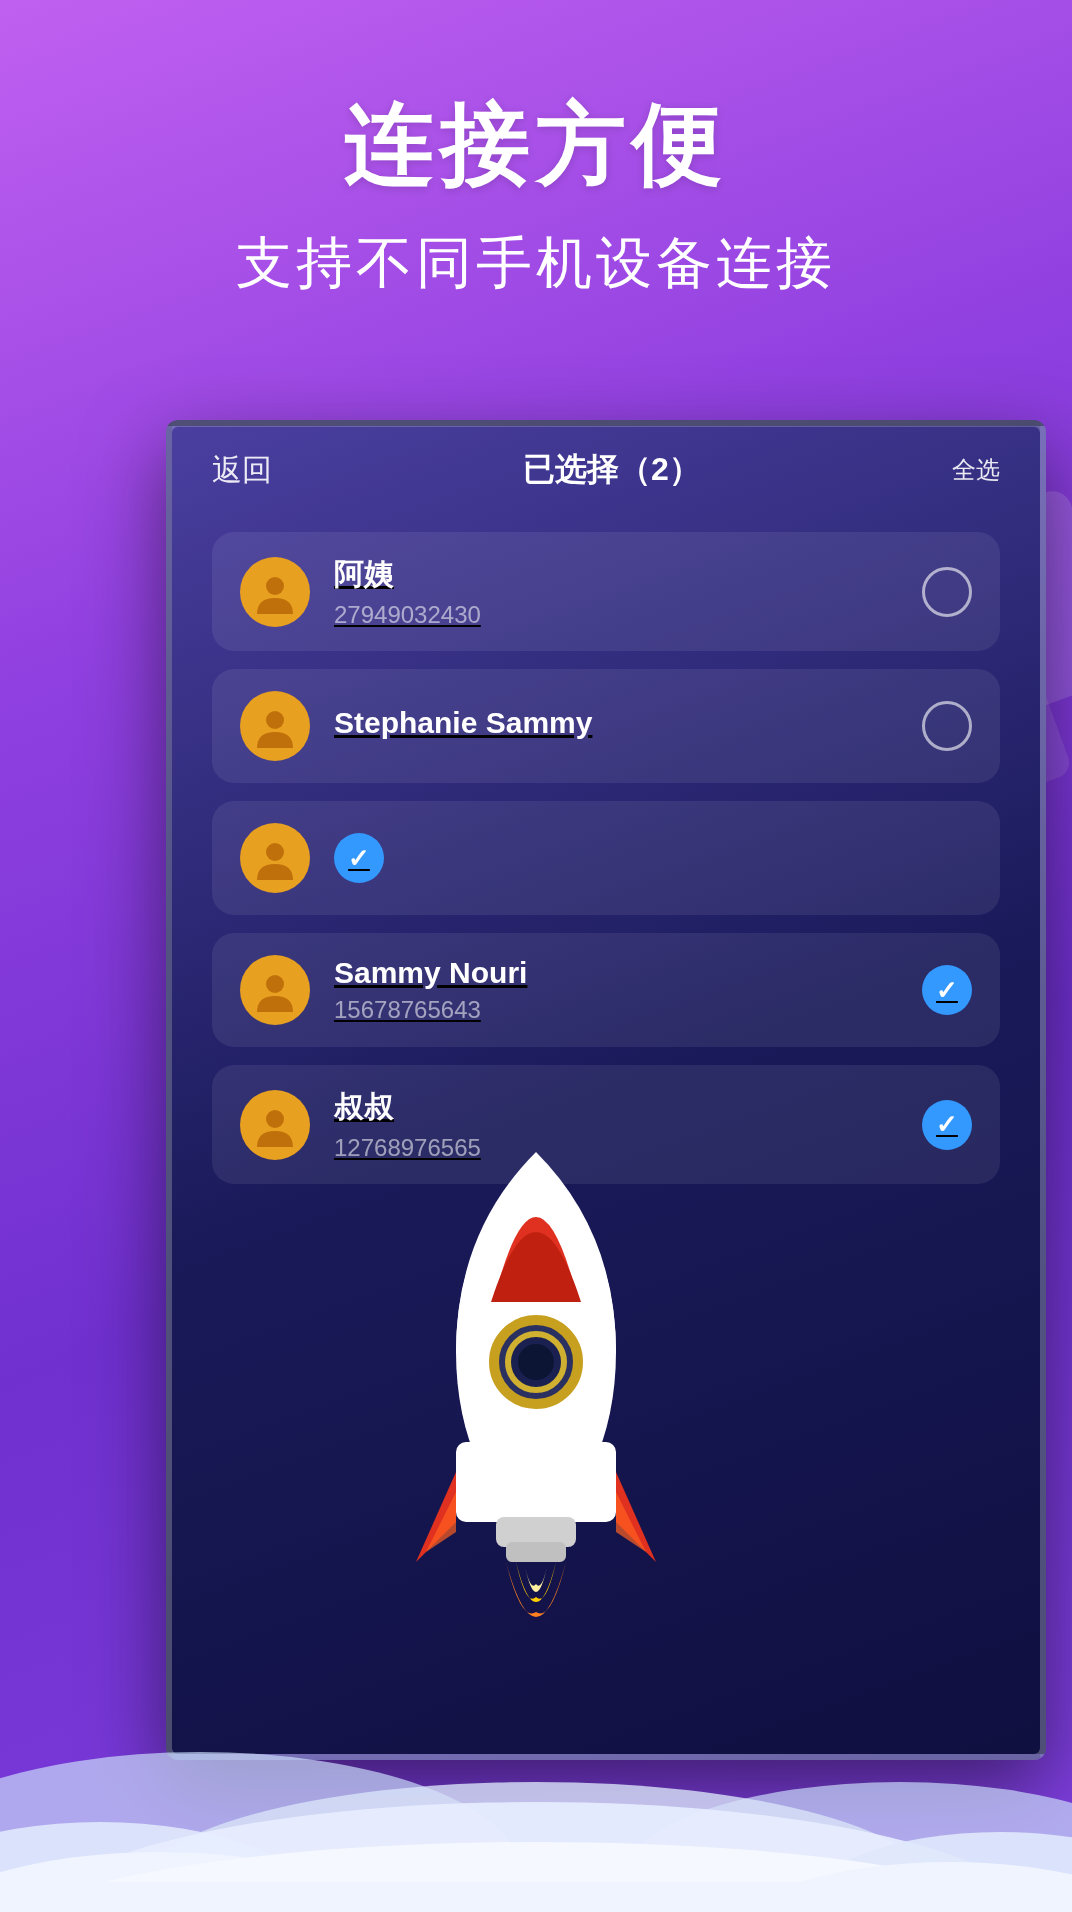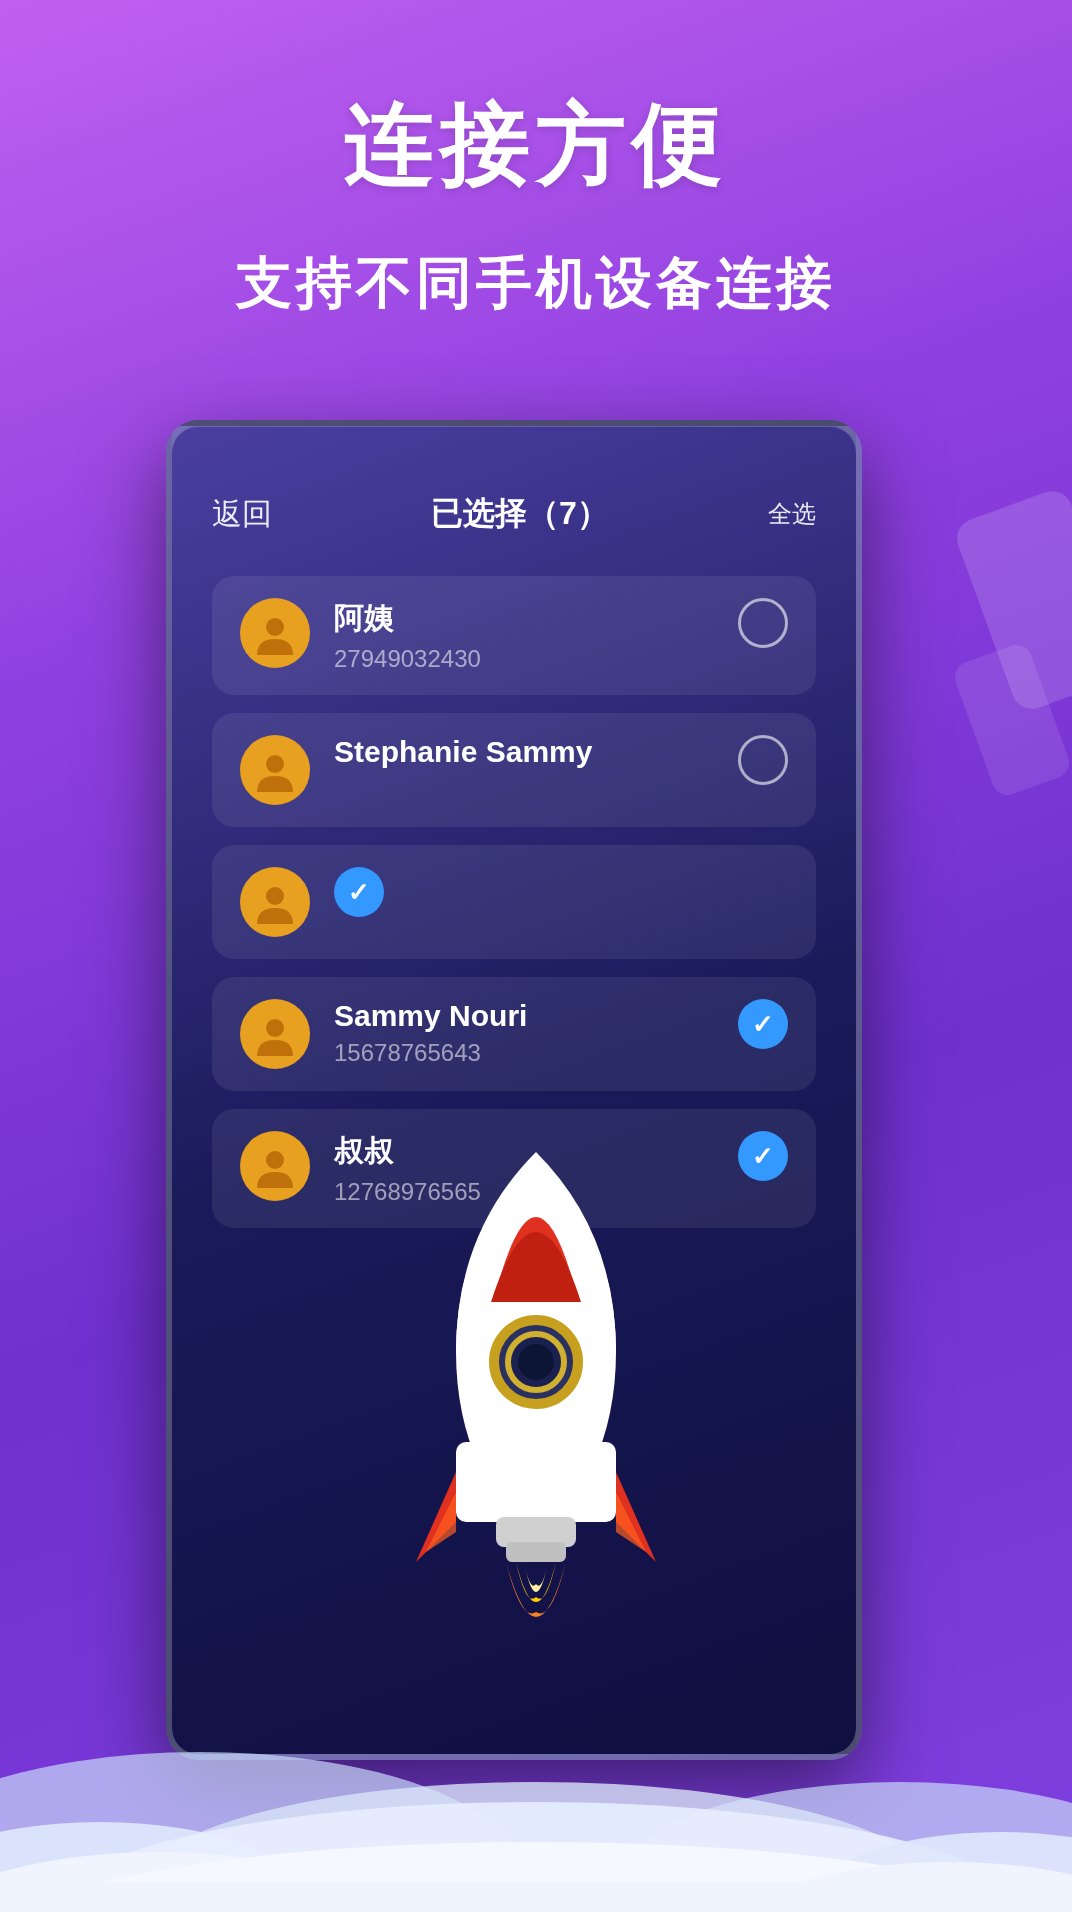--- a/index.html
+++ b/index.html
@@ -19,44 +19,44 @@
       font-size: 90px;
       font-weight: 900;
       letter-spacing: 6px;
       padding-top: 84px;
       text-shadow: 0 2px 8px rgba(0,0,0,0.15);
     }
     .headline-sub {
       text-align: center;
       color: #fff;
       font-size: 56px;
-      font-weight: 700;
-      margin-top: 40px;
+      font-weight: 400;
+      margin-top: 20px;
       letter-spacing: 4px;
     }
 
     
     .phone-wrapper {
       position: absolute;
       top: 420px;
       left: 50%;
       transform: translateX(-50%);
       width: 740px;
       height: 1380px;
     }
     .phone-outer {
-      width: 696px;
+      width: 880px;
       height: 1340px;
       background: linear-gradient(160deg, #4a3fa0 0%, #1a1a5a 50%, #0f0f40 100%);
-      border-radius: 32px;
+      border-radius: 12px;
       border: 6px solid rgba(255,255,255,0.25);
       box-shadow: 0 30px 80px rgba(0,0,0,0.5), inset 0 1px 0 rgba(255,255,255,0.2);
       position: relative;
       overflow: hidden;
-      padding: 66px 40px 40px;
+      padding: 22px 40px 40px;
     }
 
     
     .phone-header {
       display: flex;
       justify-content: space-between;
       align-items: center;
       margin-bottom: 40px;
     }
     .phone-header-back {
@@ -79,21 +79,23 @@
     .contact-list {
       display: flex;
       flex-direction: column;
       gap: 18px;
     }
     .contact-item {
       background: rgba(255,255,255,0.08);
       border-radius: 22px;
       padding: 22px 28px;
       display: flex;
+      align-items: center;
       gap: 24px;
+      text-decoration: underline;
     }
     .contact-avatar {
       width: 70px;
       height: 70px;
       border-radius: 50%;
       background: #e8a020;
       display: flex;
       align-items: center;
       justify-content: center;
       flex-shrink: 0;
@@ -189,21 +191,21 @@
 <div class="deco-shape-right2"></div>
 
 <div class="headline-main">连接方便</div>
 <div class="headline-sub">支持不同手机设备连接</div>
 
 <div class="phone-wrapper">
   <div class="phone-outer">
 
     <div class="phone-header">
       <span class="phone-header-back">返回</span>
-      <span class="phone-header-title">已选择（7）</span>
+      <span class="phone-header-title">已选择（2）</span>
       <span class="phone-header-action">全选</span>
     </div>
 
     <div class="contact-list" id="contact-list">
     <div class="contact-item">
           <div class="contact-avatar">
             <svg viewBox="0 0 44 44" xmlns="http://www.w3.org/2000/svg">
     <circle cx="22" cy="16" r="9" fill="#c0700a"></circle>
     <path d="M4 44 Q4 28 22 28 Q40 28 40 44 Z" fill="#c0700a"></path>
   </svg>

